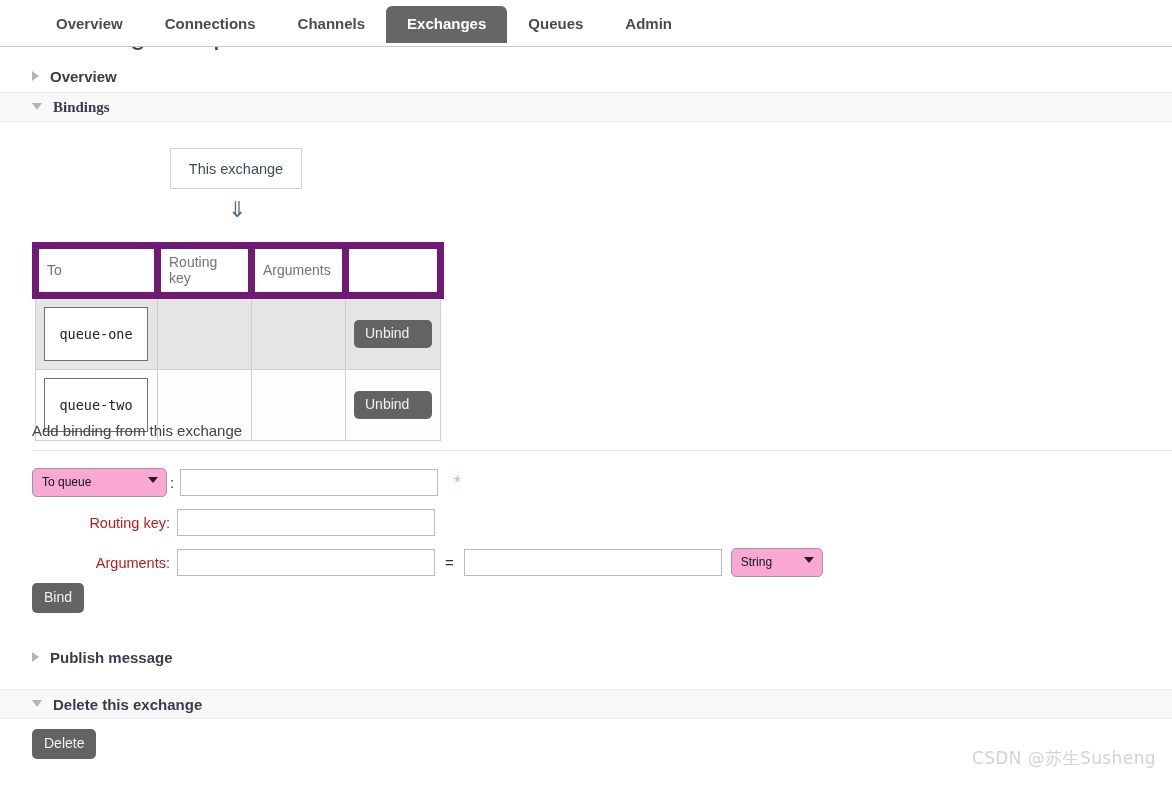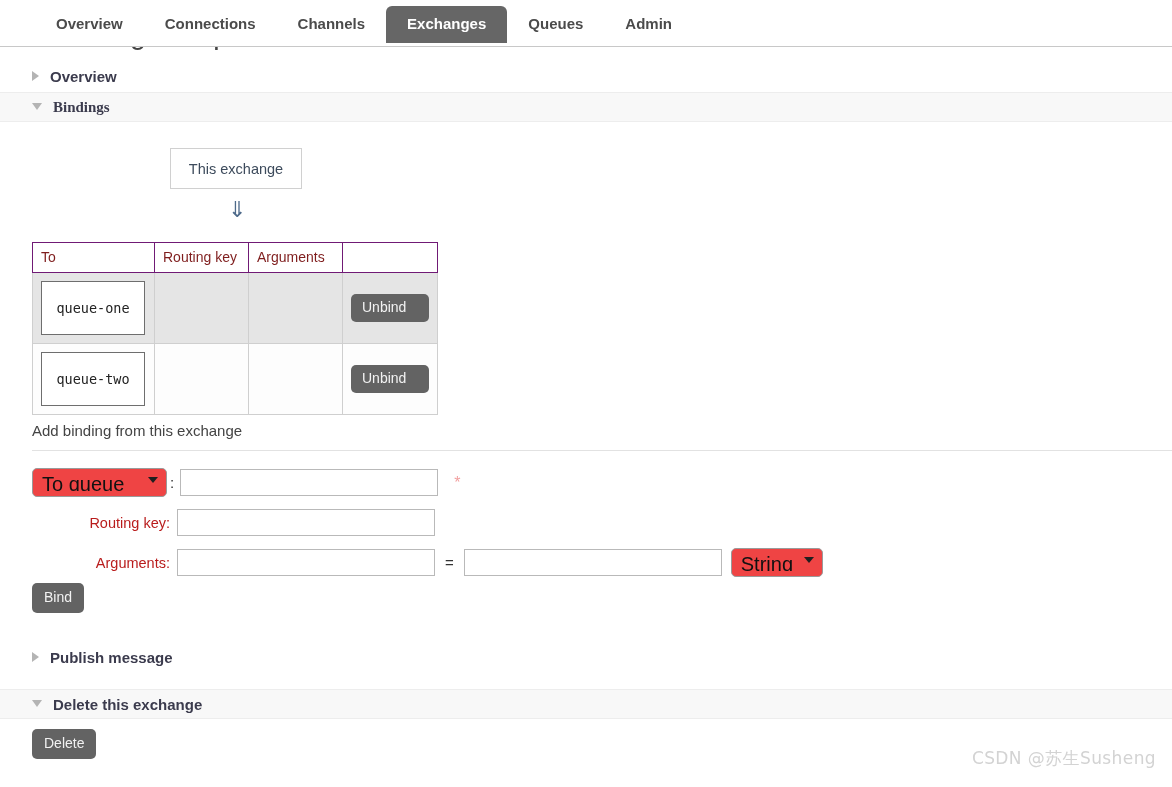--- a/index.html
+++ b/index.html
@@ -131,25 +131,25 @@
   
   .bindings-table {
     position: absolute;
     left: 32px;
     top: 242px;
     border-collapse: collapse;
     font-size: 14px;
     background: #ffffff;
   }
   .bindings-table th {
-    border: 1px solid #701a75;
+    border: 7px solid #701a75;
     font-weight: normal;
     text-align: left;
     padding: 5px 8px 6px 8px;
-    color: #7f1d1d;
+    color: #737373;
     background: #ffffff;
     vertical-align: middle;
     height: 30px;
   }
   .bindings-table td {
     border: 1px solid #cfcfcf;
     padding: 8px 8px;
     vertical-align: middle;
     height: 55px;
   }
@@ -218,25 +218,25 @@
   .row-label {
     width: 145px;
     text-align: right;
     padding-right: 7px;
     font-size: 14.5px;
     color: #b91c1c;
   }
   .sel {
     -webkit-appearance: none;
     appearance: none;
-    background: #ef4444;
+    background: #f9a8d4;
     border: 1px solid #9a9a9a;
     border-radius: 5px;
     font-family: "Liberation Sans", sans-serif;
-    font-size: 20px;
+    font-size: 12px;
     color: #111111;
     padding: 4px 26px 5px 9px;
     height: 29px;
     cursor: pointer;
   }
   .sel-wrap { position: relative; display: inline-block; }
   .sel-wrap .chev {
     position: absolute;
     right: 9px; top: 9px;
     width: 0; height: 0;

